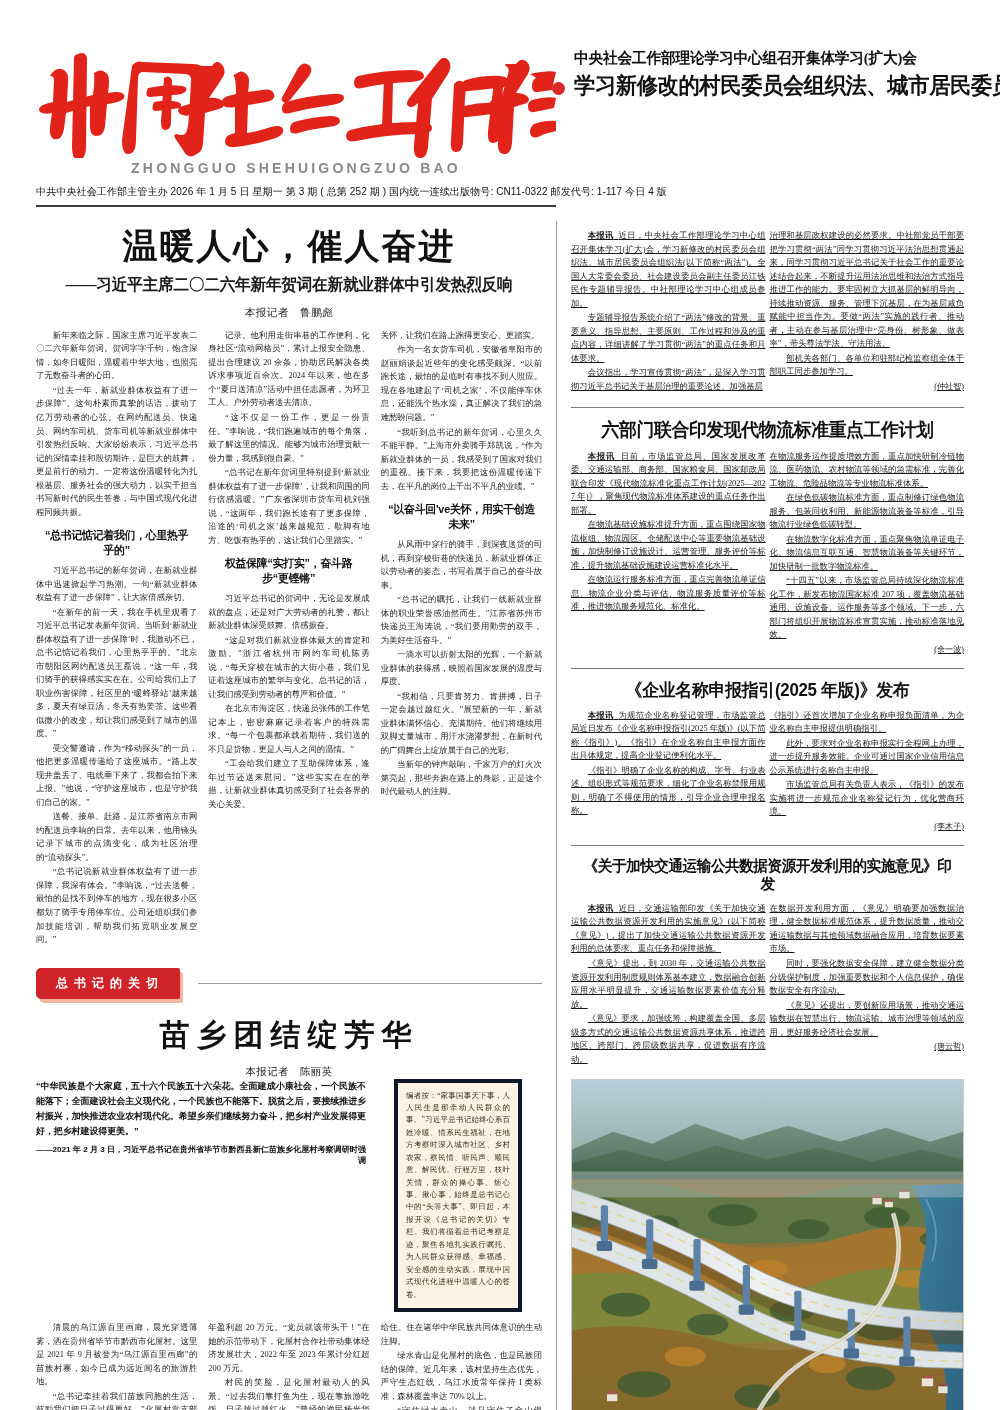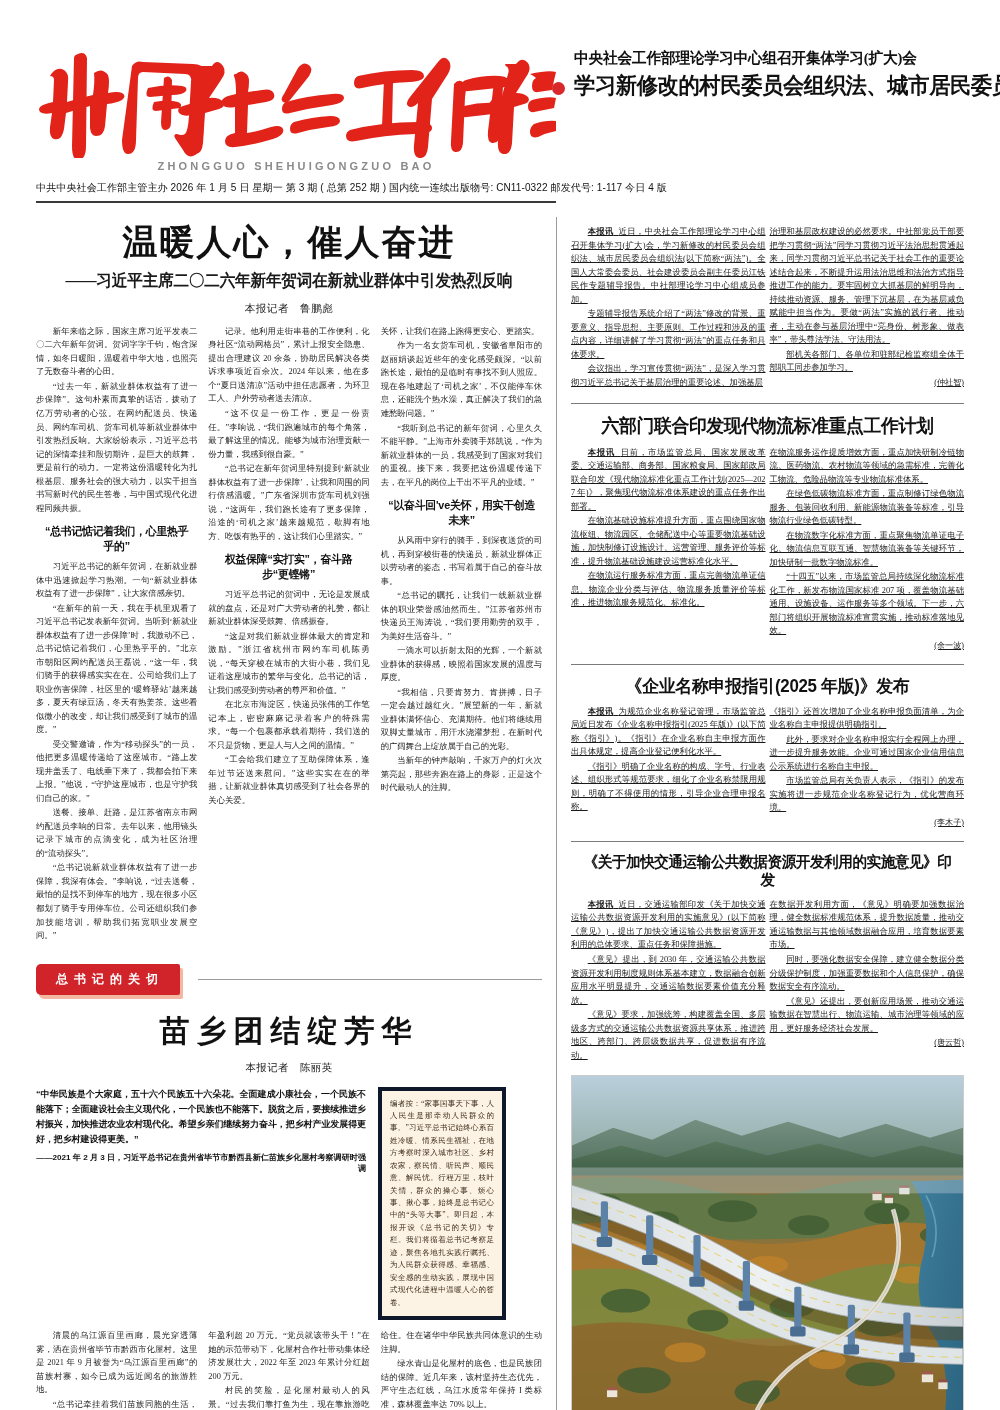--- a/index.html
+++ b/index.html
@@ -14,21 +14,21 @@
   }
   .page { width:1000px; height:1410px; position:relative; padding:0 36px; }
 
   
   .masthead { display:flex; align-items:flex-start; padding-top:40px; }
   .mast-left { width:520px; flex:0 0 520px; position:relative; }
   .logo-wrap { height:118px; position:relative; overflow:hidden; }
   .logo-svg { display:block; }
   .pinyin {
     text-align:center; color:#8a8a8a; font-family:"Liberation Sans",sans-serif;
-    font-size:11px; letter-spacing:3.2px; font-weight:600; margin-top:2px;
+    font-size:14px; letter-spacing:3.2px; font-weight:600; margin-top:2px;
   }
   .mast-info {
     margin-top:9px; font-size:10.2px; color:#111;
     font-family:"Liberation Sans",sans-serif; letter-spacing:.1px;
     white-space:nowrap; transform:scaleX(.985); transform-origin:left center;
   }
   .mast-rule { border-top:2px solid #3a3a3a; margin-top:6px; }
 
   .mast-right { flex:1; padding-left:18px; position:relative; padding-top:8px; }
   .red-dot {
@@ -99,21 +99,21 @@
   .sec-head {
     text-align:center; font-size:30px; font-weight:900; color:#111;
     letter-spacing:7px; margin-top:16px; font-family:"Liberation Sans",sans-serif;
   }
   .sec-byline {
     text-align:center; font-size:10.4px; margin-top:9px; color:#222;
     font-family:"Liberation Sans",sans-serif; letter-spacing:.5px;
   }
 
   
-  .quote-wrap { margin-top:12px; display:flex; gap:12px; }
+  .quote-wrap { display:flex; gap:28px; }
   .quote-box { width:330px; flex:0 0 330px; }
   .quote-text {
     font-size:9.0px; line-height:1.68; font-weight:900; color:#111;
     font-family:"Liberation Sans",sans-serif; text-align:justify;
     word-break:break-all; letter-spacing:-.1px;
   }
   .quote-src {
     font-size:8.1px; text-align:right; margin-top:5px; font-weight:700;
     font-family:"Liberation Sans",sans-serif; color:#111;
   }

